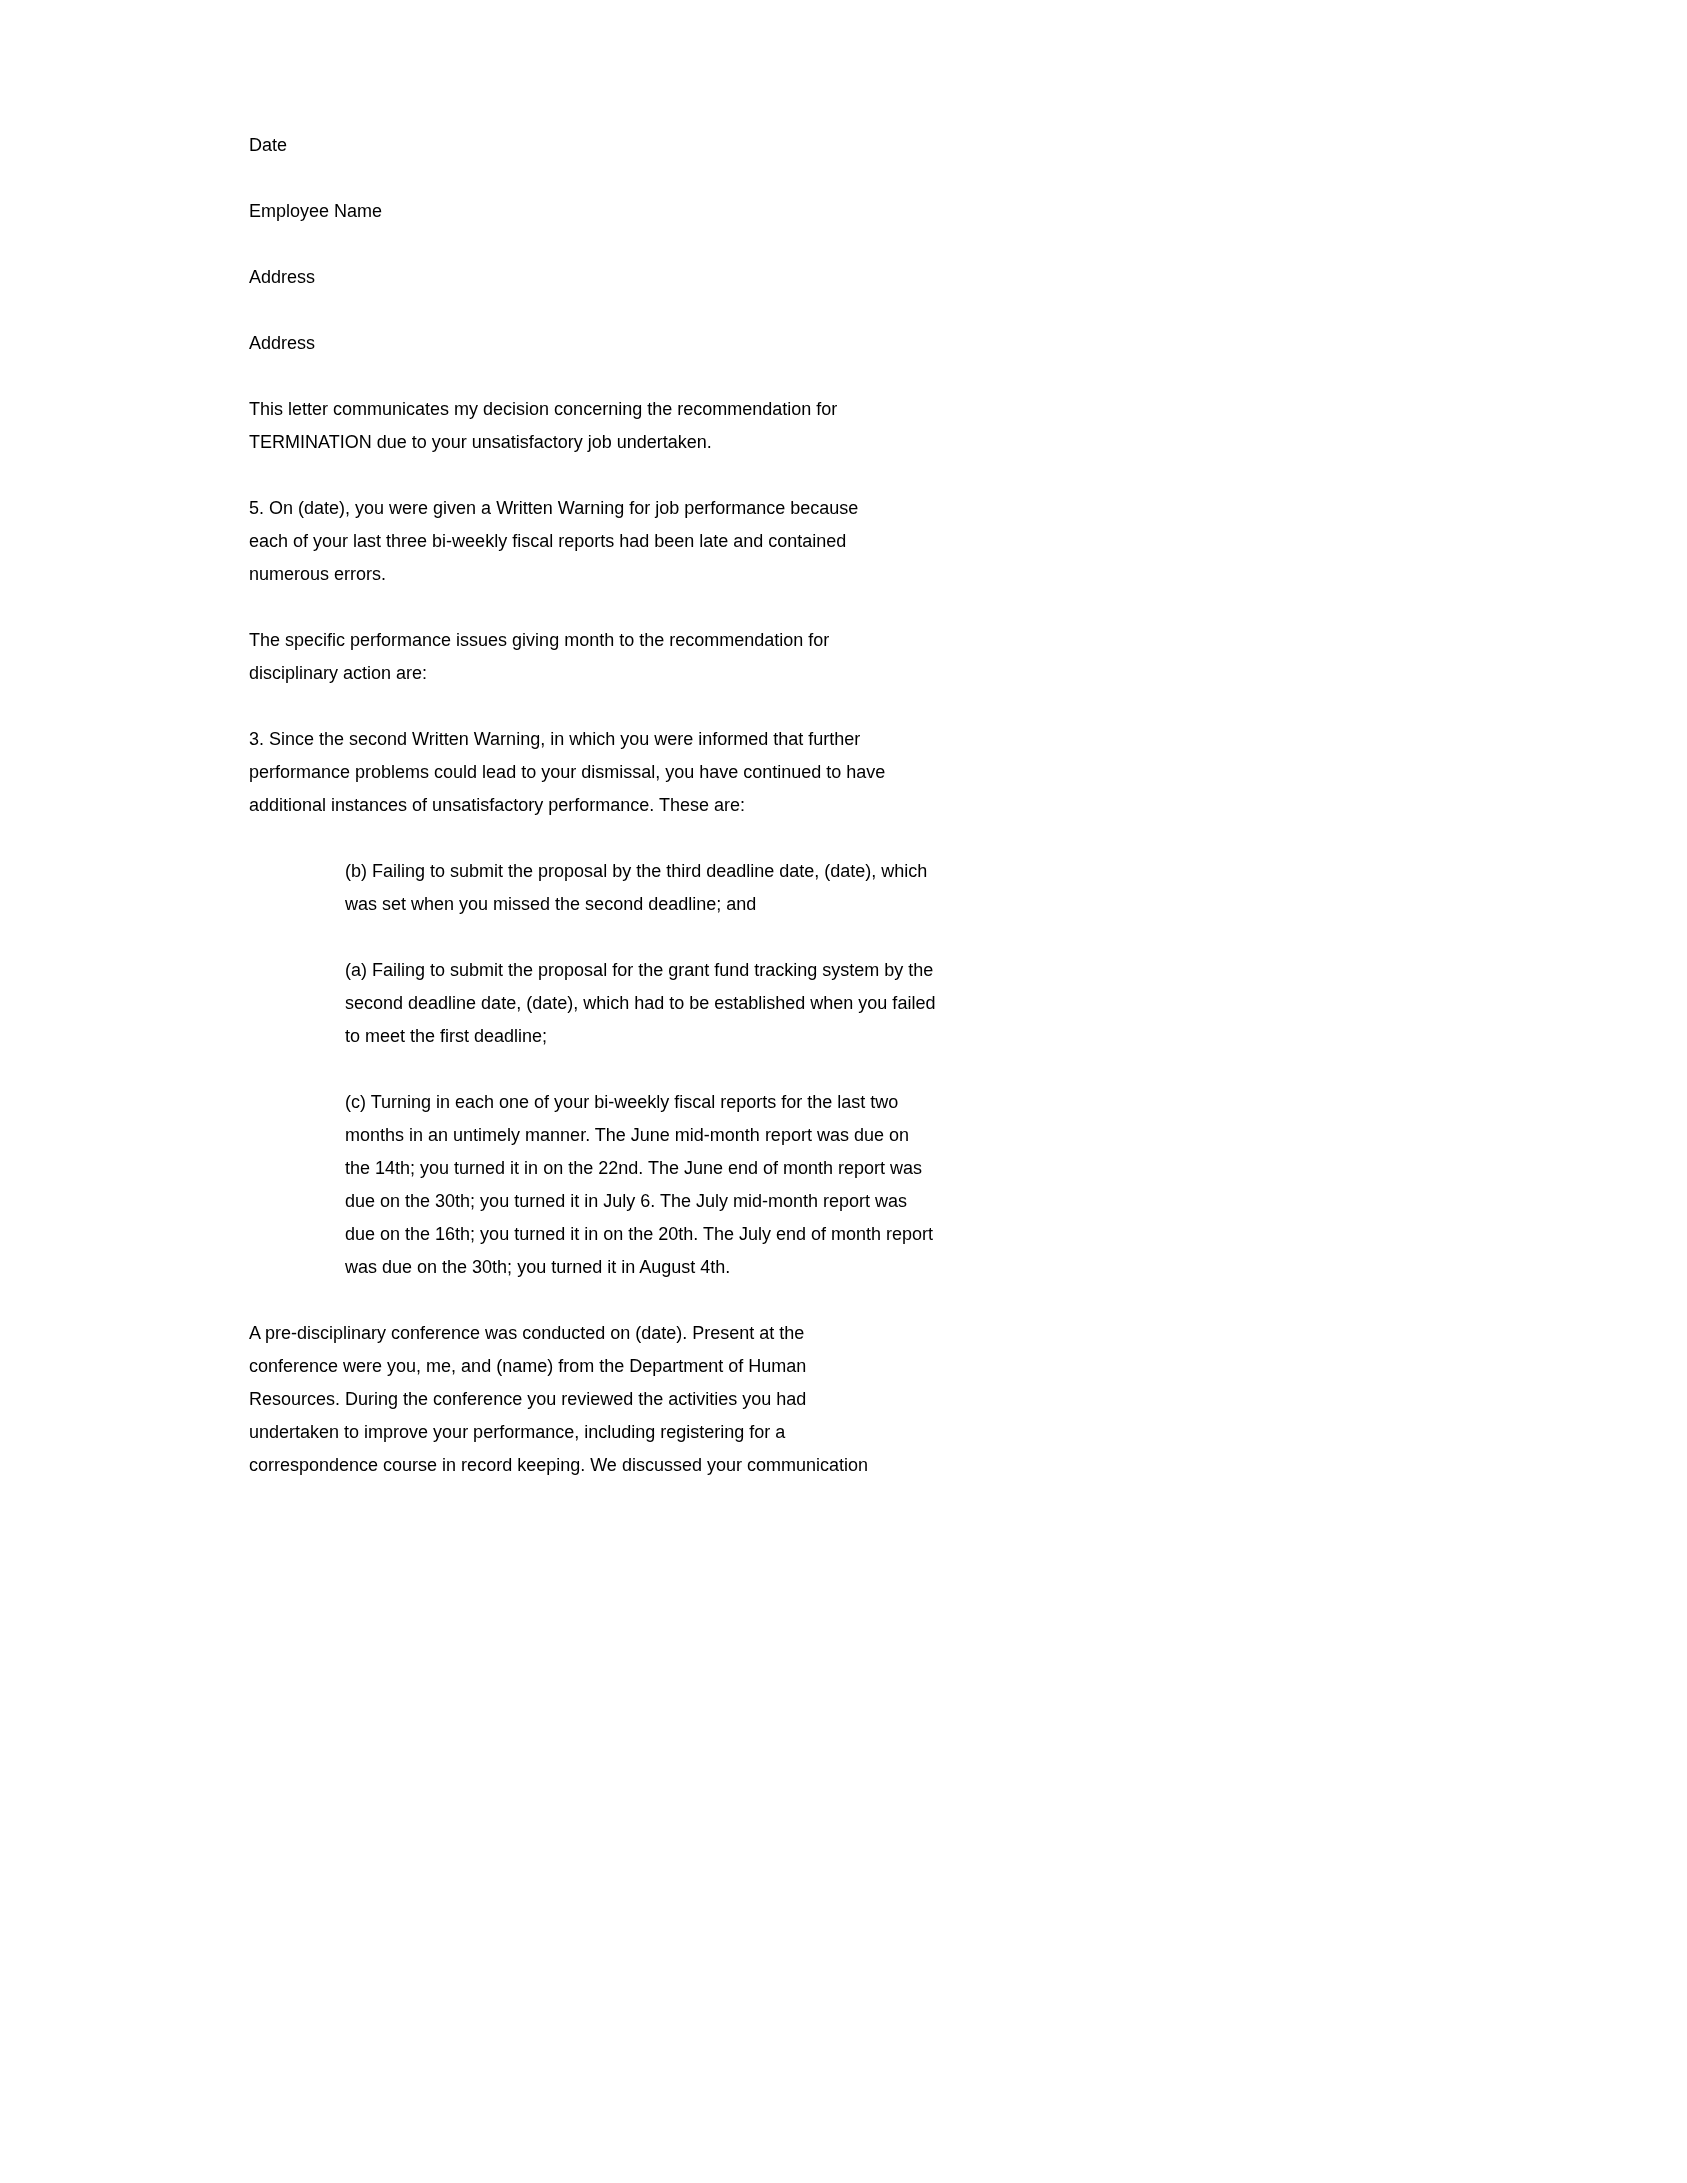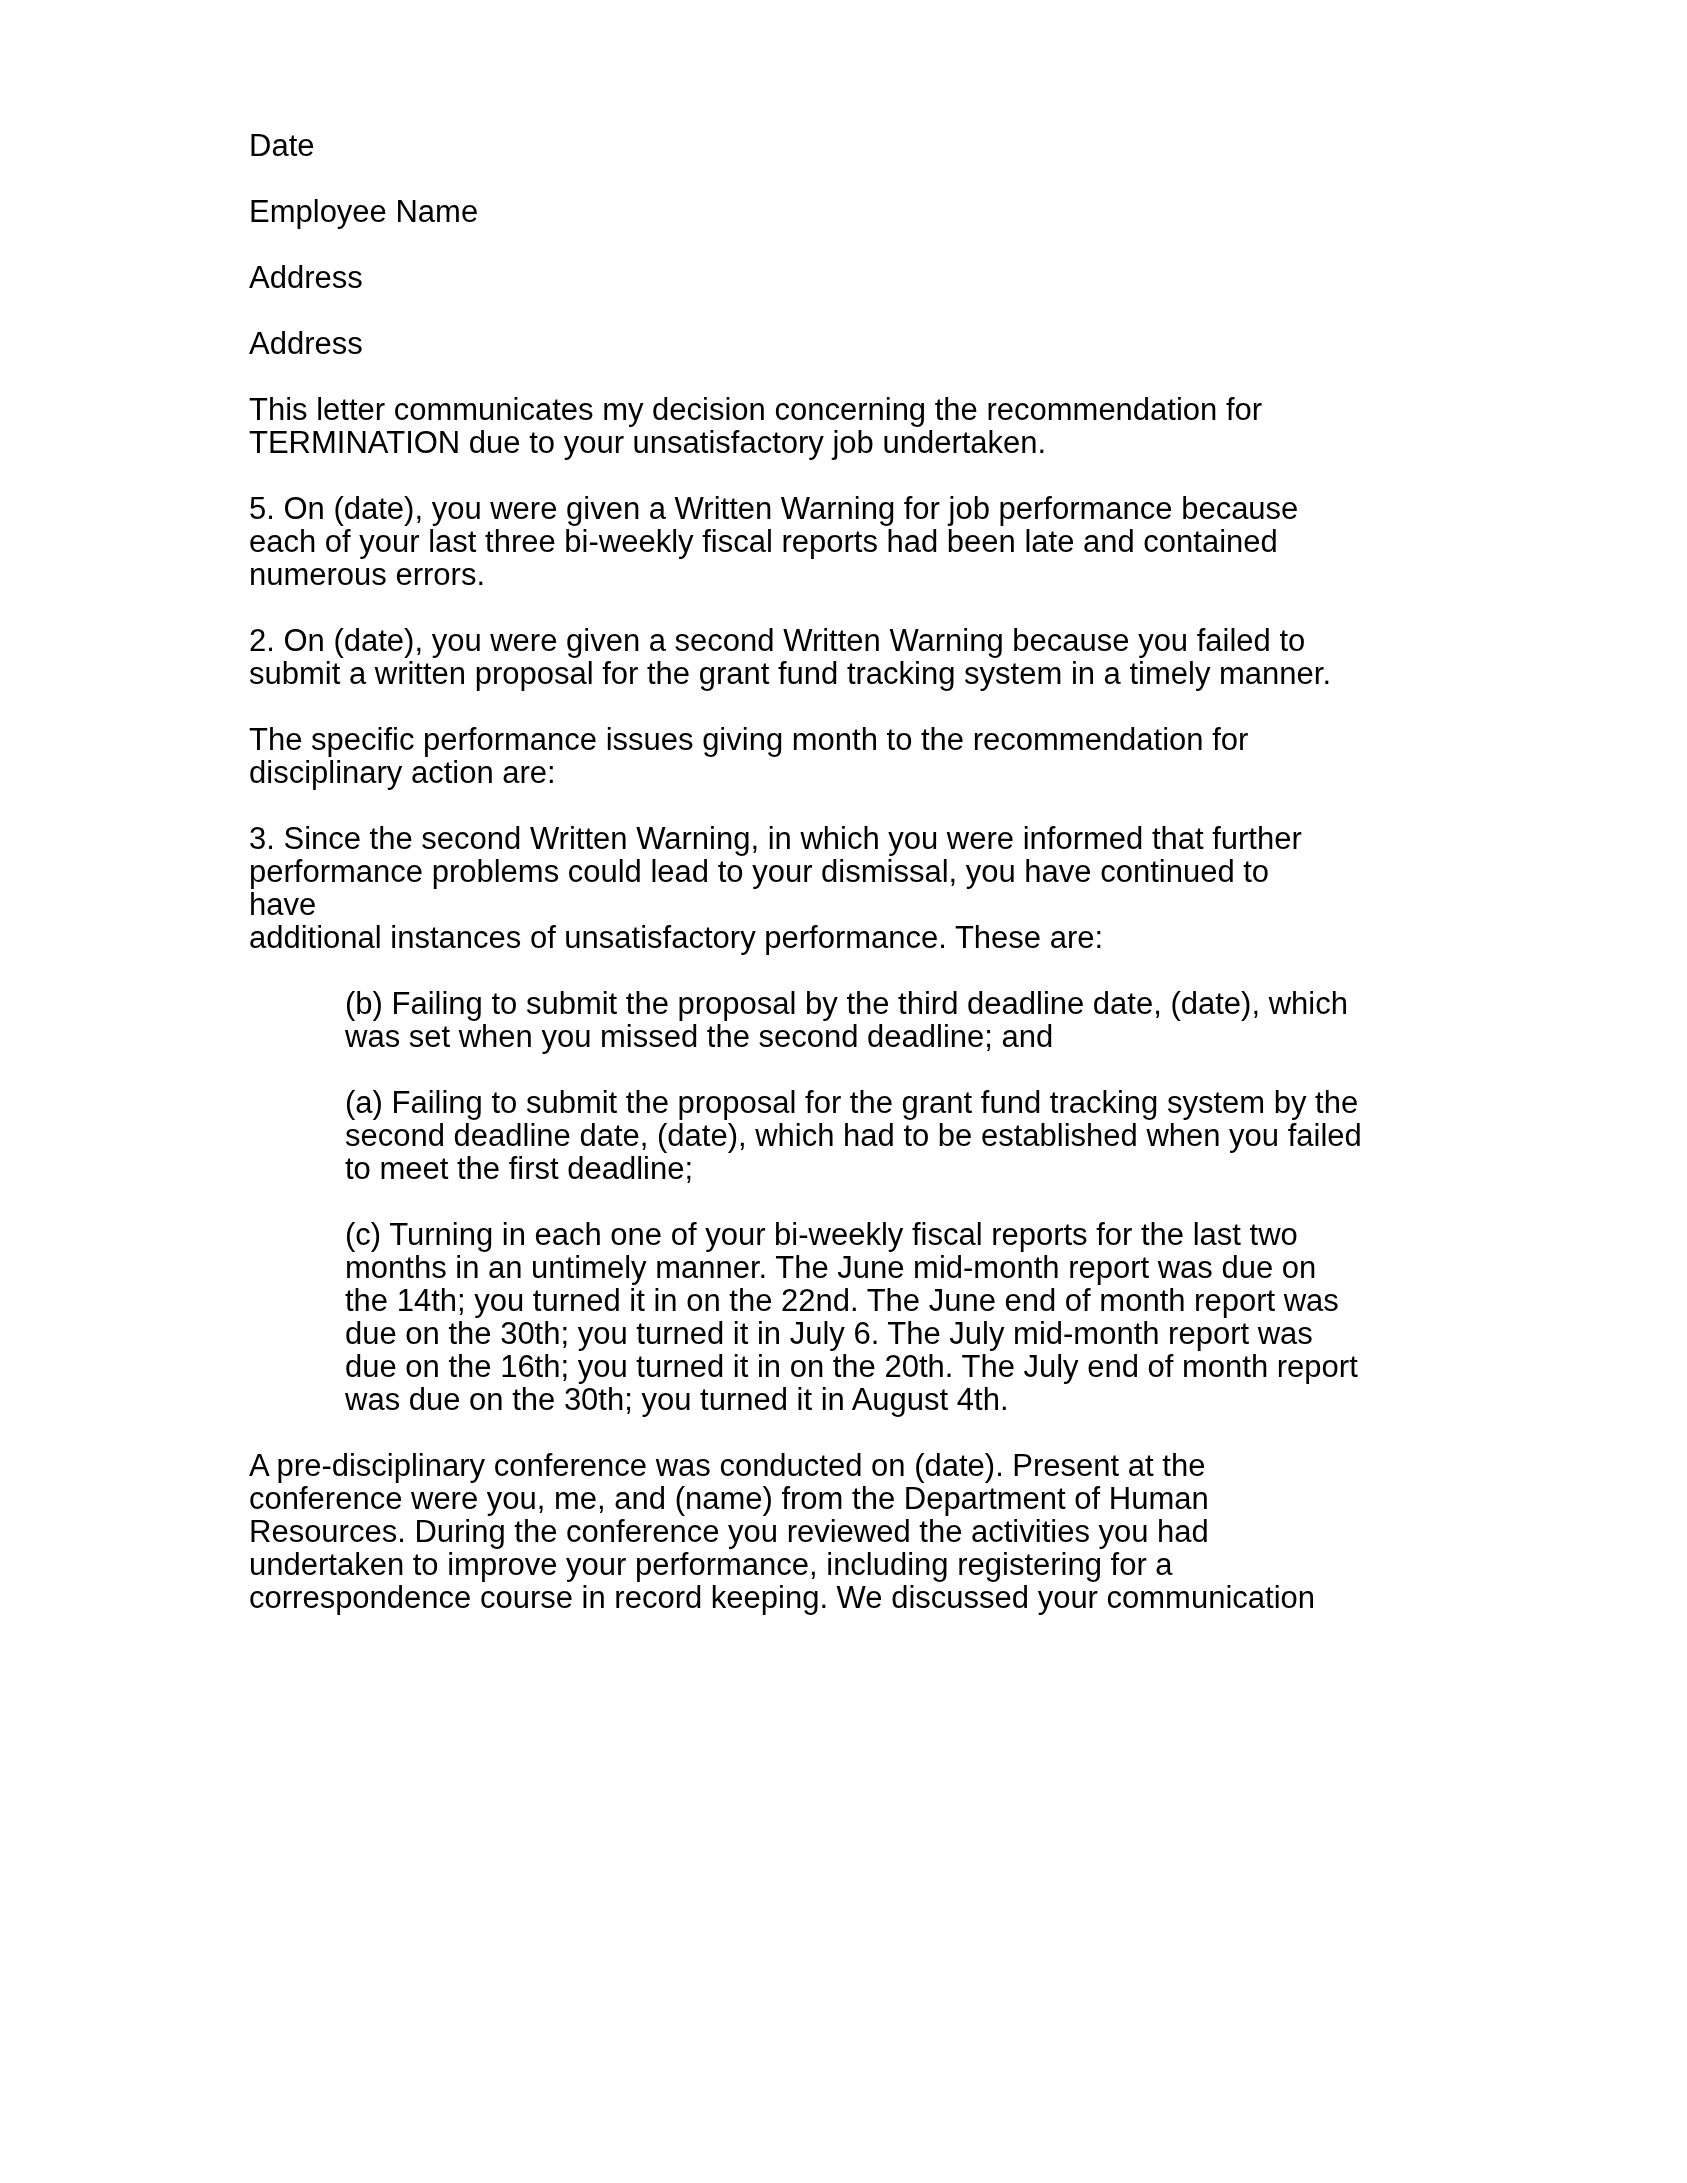--- a/index.html
+++ b/index.html
@@ -12,21 +12,21 @@
     background: #ffffff;
     color: #000000;
     font-family: "Liberation Sans", sans-serif;
     overflow: hidden;
   }
   .doc {
     box-sizing: border-box;
     width: 1687px;
     height: 1992px;
     padding: 129px 210px 0 249px;
-    font-size: 31px;
+    font-size: 18px;
     line-height: 33px;
   }
   .doc p {
     margin: 0 0 33px 0;
     white-space: pre-line;   
     max-width: 1092px;
   }
   .doc p.indent {
     padding-left: 96px;
   }
@@ -37,22 +37,20 @@
 <main class="doc">
   <p>Date</p>
   <p>Employee Name</p>
   <p>Address</p>
   <p>Address</p>
   <p>This letter communicates my decision concerning the recommendation for
 TERMINATION due to your unsatisfactory job undertaken.</p>
   <p>5. On (date), you were given a Written Warning for job performance because
 each of your last three bi-weekly fiscal reports had been late and contained
 numerous errors.</p>
-  <p>2. On (date), you were given a second Written Warning because you failed to
-submit a written proposal for the grant fund tracking system in a timely manner.</p>
   <p>The specific performance issues giving month to the recommendation for
 disciplinary action are:</p>
   <p>3. Since the second Written Warning, in which you were informed that further
 performance problems could lead to your dismissal, you have continued to have
 additional instances of unsatisfactory performance. These are:</p>
   <p class="indent">(b) Failing to submit the proposal by the third deadline date, (date), which
 was set when you missed the second deadline; and</p>
   <p class="indent">(a) Failing to submit the proposal for the grant fund tracking system by the
 second deadline date, (date), which had to be established when you failed
 to meet the first deadline;</p>

